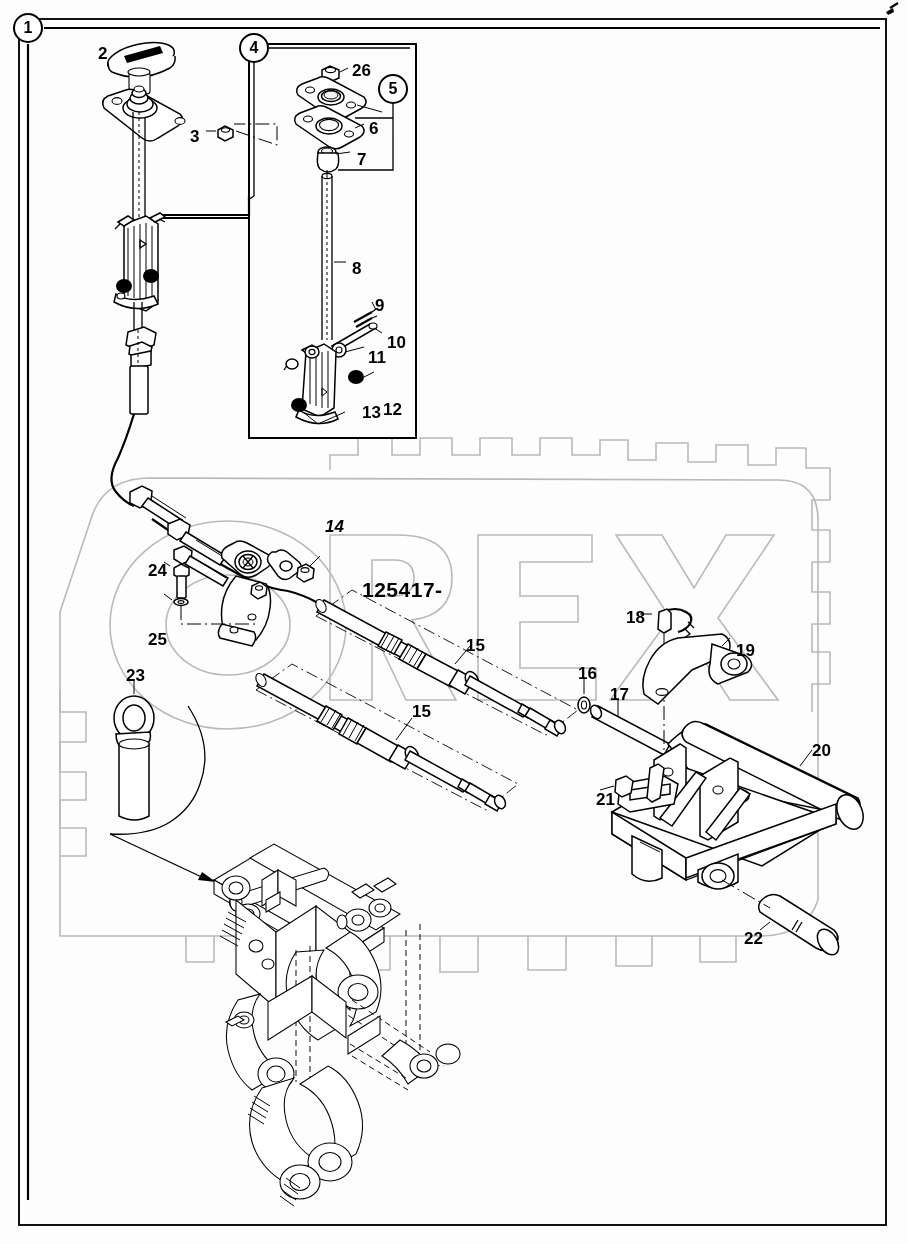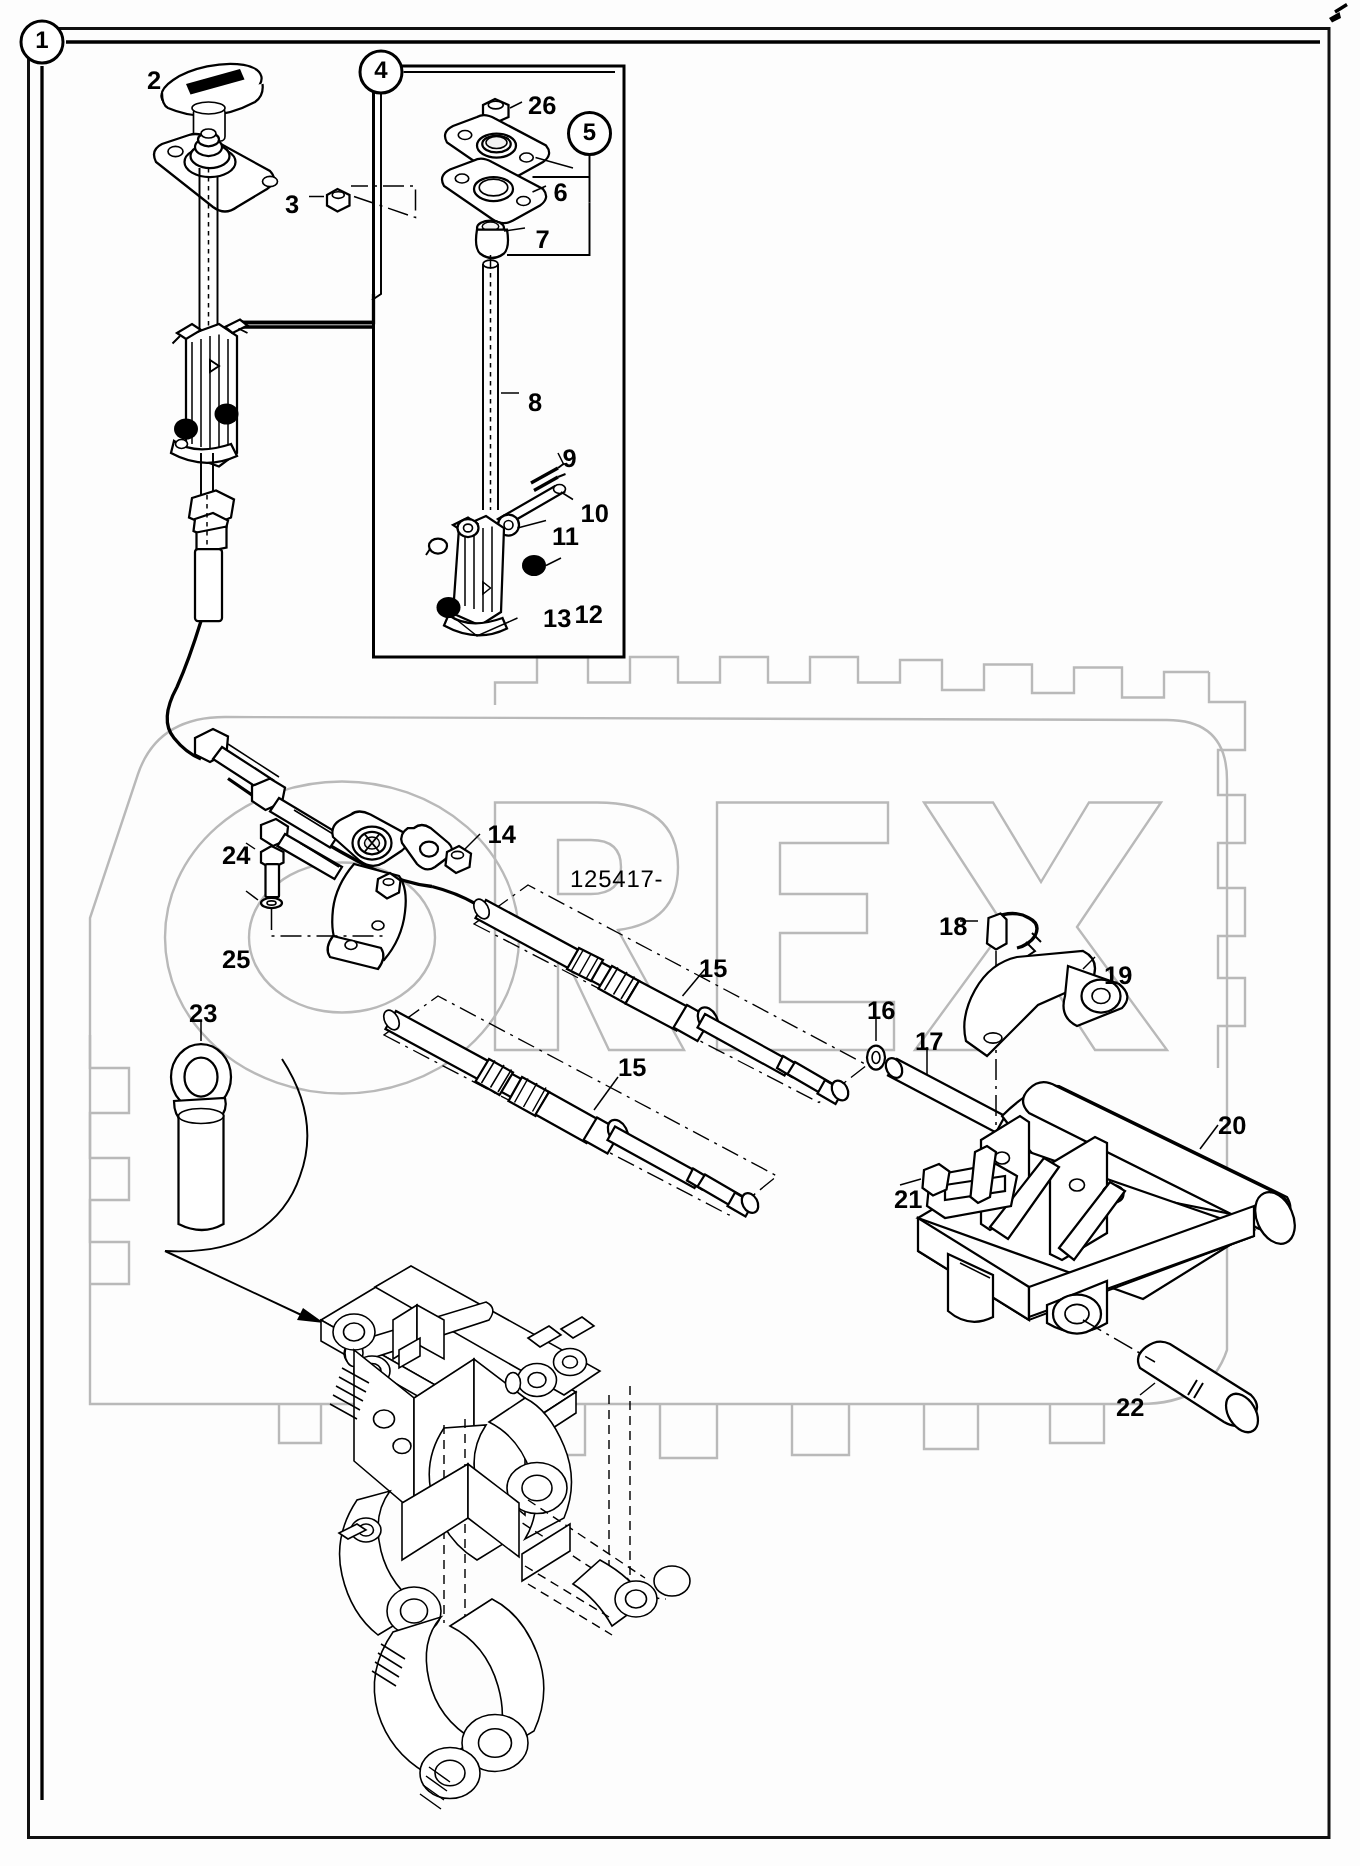--- a/index.html
+++ b/index.html
@@ -15,21 +15,21 @@
   .num{
     position:absolute;font-family:"Liberation Sans",sans-serif;font-weight:bold;
     color:#000;font-size:17px;line-height:1;white-space:nowrap;
   }
   .balloon{
     position:absolute;width:30px;height:30px;border:2.5px solid #000;border-radius:50%;
     background:#fff;display:flex;align-items:center;justify-content:center;
     font-weight:bold;font-size:16px;color:#000;box-sizing:border-box;
   }
   .pnum{
-    position:absolute;font-weight:normal;font-size:16px;color:#000;letter-spacing:0.5px;margin-left:18px;
+    position:absolute;font-weight:bold;font-size:21px;color:#000;letter-spacing:0.5px;
   }
   .wm{stroke:#b9b9b9;stroke-width:1.6;fill:none;}
   .thin{stroke:#000;stroke-width:1;fill:none;}
   .thin2{stroke:#000;stroke-width:1.3;fill:none;}
   .fat{stroke:#000;stroke-width:2.2;fill:none;}
   .wht{fill:#ffffff;stroke:#000;stroke-width:1.1;}
   .wht2{fill:#ffffff;stroke:#000;stroke-width:1.5;}
   .blk{fill:#000;}
   .gry{fill:#f2f2f2;stroke:#000;stroke-width:1;}
   .dashdot{stroke:#000;stroke-width:1;fill:none;stroke-dasharray:14 4 2 4;}
@@ -519,21 +519,21 @@
   <div class="num" style="left:352px;top:62px;">26</div>
   <div class="num" style="left:190px;top:128px;">3</div>
   <div class="num" style="left:369px;top:120px;">6</div>
   <div class="num" style="left:357px;top:151px;">7</div>
   <div class="num" style="left:352px;top:260px;">8</div>
   <div class="num" style="left:375px;top:297px;">9</div>
   <div class="num" style="left:387px;top:334px;">10</div>
   <div class="num" style="left:368px;top:349px;">11</div>
   <div class="num" style="left:383px;top:370px;margin-top:31px;">12</div>
   <div class="num" style="left:362px;top:404px;">13</div>
-  <div class="num" style="left:325px;top:548px;">14</div>
+  <div class="num" style="left:325px;top:518px;font-style:italic;">14</div>
   <div class="num" style="left:148px;top:562px;text-align:right;">24</div>
   <div class="num" style="left:148px;top:590px;margin-top:41px;">25</div>
   <div class="num" style="left:466px;top:637px;">15</div>
   <div class="num" style="left:412px;top:703px;">15</div>
   <div class="num" style="left:578px;top:665px;">16</div>
   <div class="num" style="left:610px;top:686px;">17</div>
   <div class="num" style="left:626px;top:609px;">18</div>
   <div class="num" style="left:736px;top:642px;">19</div>
   <div class="num" style="left:812px;top:742px;">20</div>
   <div class="num" style="left:596px;top:791px;">21</div>

